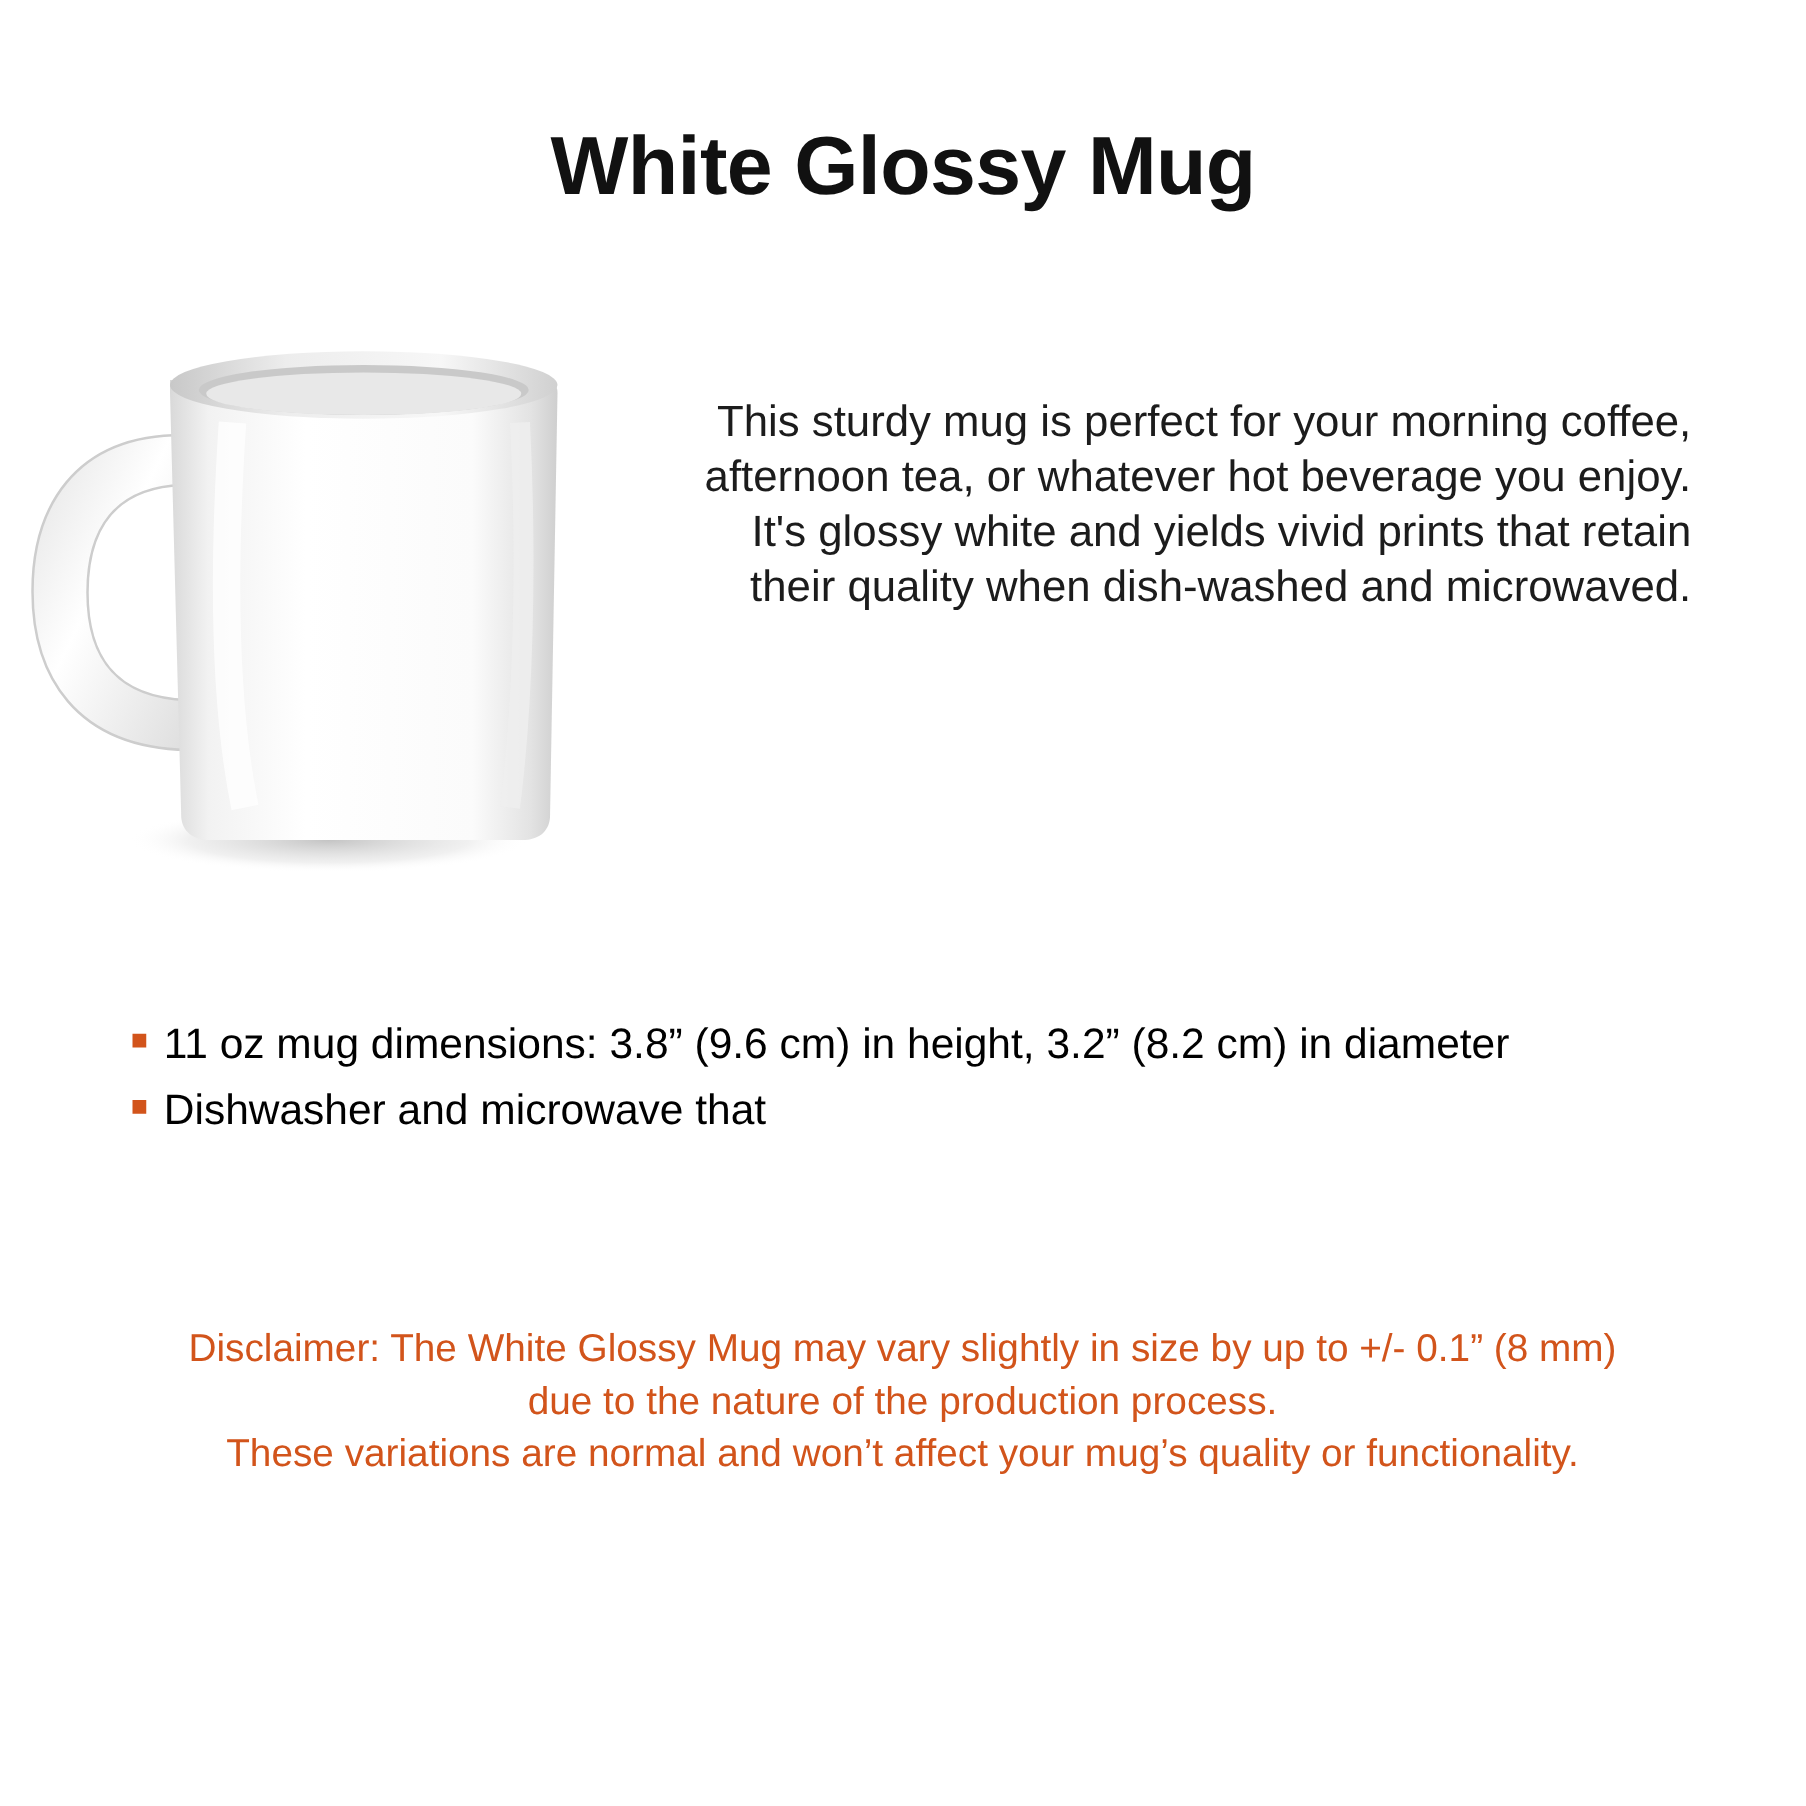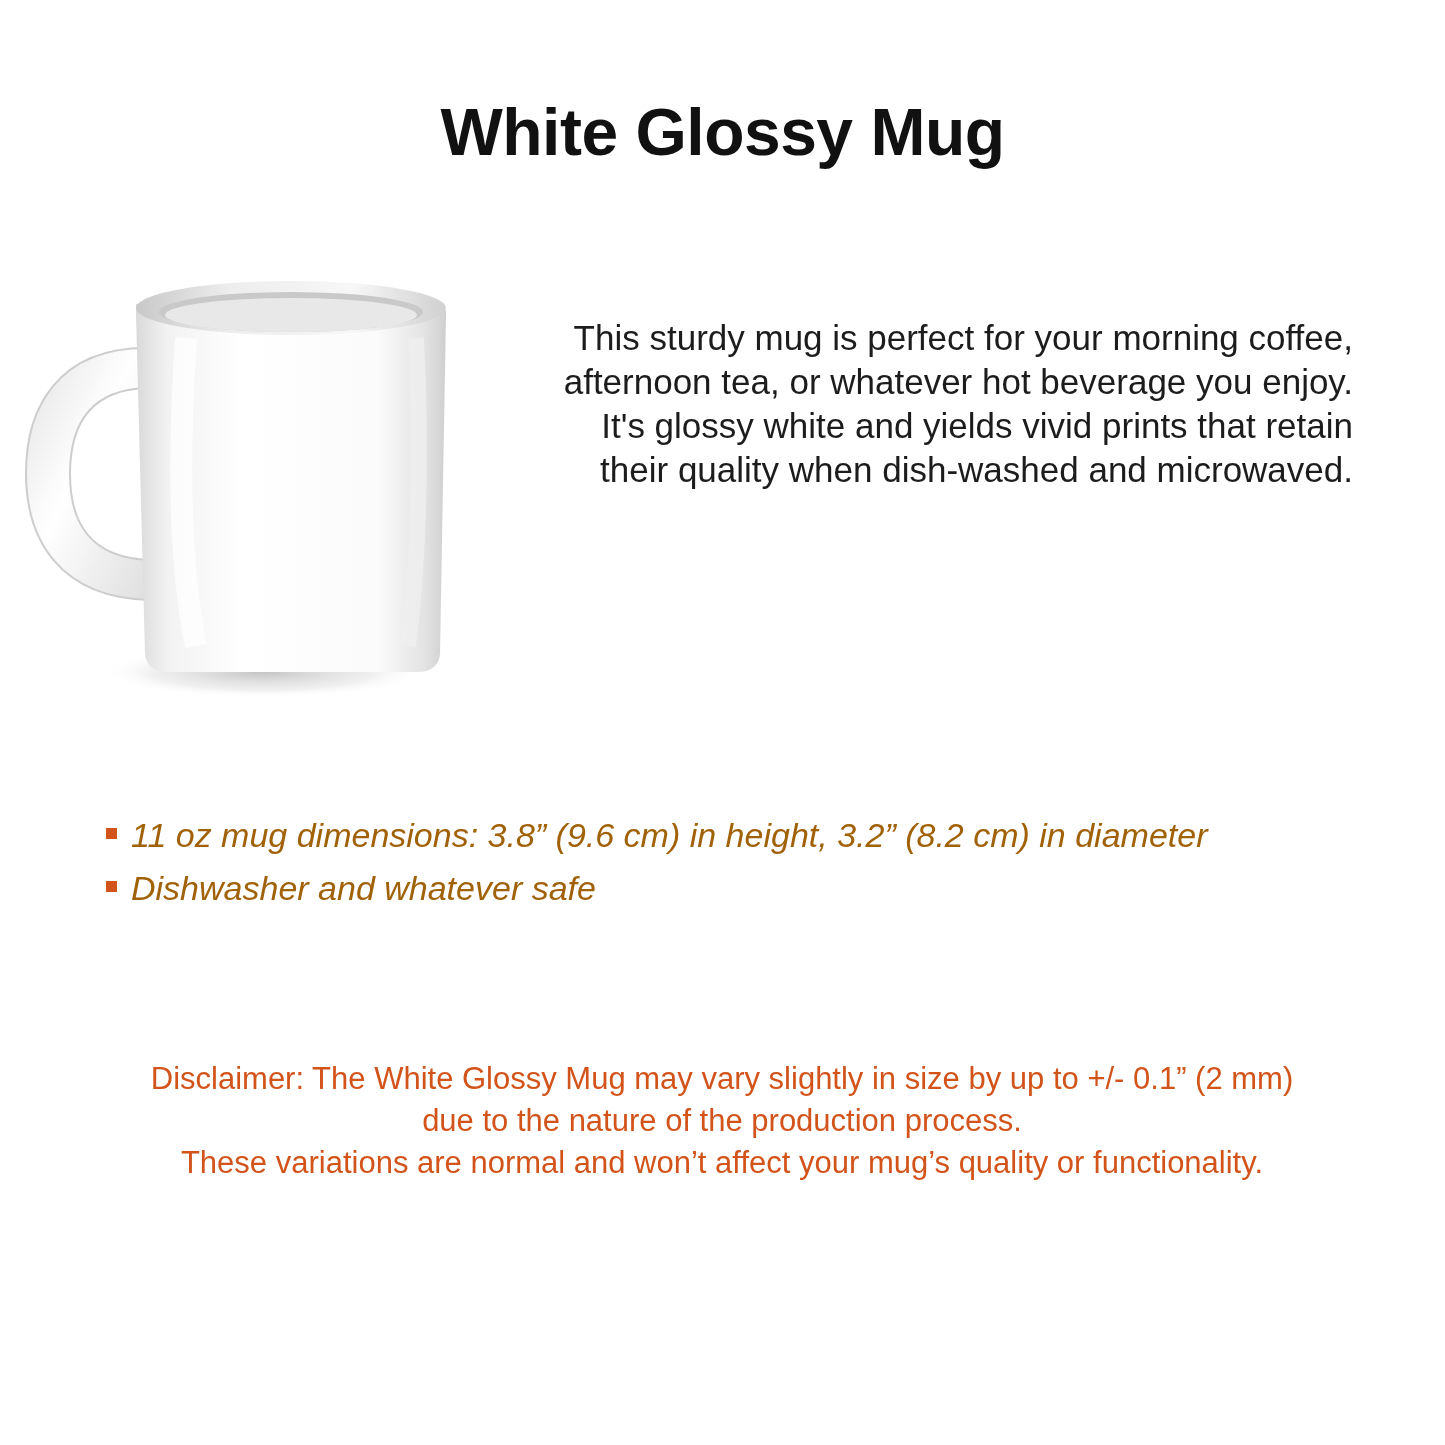--- a/index.html
+++ b/index.html
@@ -80,23 +80,22 @@
     width: 11px;
     height: 11px;
     background: #d2541b;
     flex: 0 0 11px;
     margin-right: 14px;
     position: relative;
     top: -8px;
   }
   .feature-text {
     font-size: 34px;
-    color: #a16207;
+    color: #000000;
     white-space: nowrap;
-    font-style: italic;
   }
 
   
   .disclaimer {
     position: absolute;
     left: 72px;
     top: 1058px;
     width: 1300px;
     text-align: center;
     color: #d2541b;
@@ -174,23 +173,23 @@
 
   <div class="description">This sturdy mug is perfect for your morning coffee, afternoon tea, or whatever hot beverage you enjoy. It's glossy white and yields vivid prints that retain their quality when dish-washed and microwaved.</div>
 
   <div class="features">
     <div class="feature-row">
       <span class="bullet-square"></span>
       <span class="feature-text">11 oz mug dimensions: 3.8” (9.6 cm) in height, 3.2” (8.2 cm) in diameter</span>
     </div>
     <div class="feature-row">
       <span class="bullet-square"></span>
-      <span class="feature-text">Dishwasher and whatever safe</span>
+      <span class="feature-text">Dishwasher and microwave that</span>
     </div>
   </div>
 
   <div class="disclaimer">
-    <span class="disclaimer-line">Disclaimer: The White Glossy Mug may vary slightly in size by up to +/- 0.1” (2 mm)</span>
+    <span class="disclaimer-line">Disclaimer: The White Glossy Mug may vary slightly in size by up to +/- 0.1” (8 mm)</span>
     <span class="disclaimer-line">due to the nature of the production process.</span>
     <span class="disclaimer-line">These variations are normal and won’t affect your mug’s quality or functionality.</span>
   </div>
 
 </div>
 
 </body></html>

